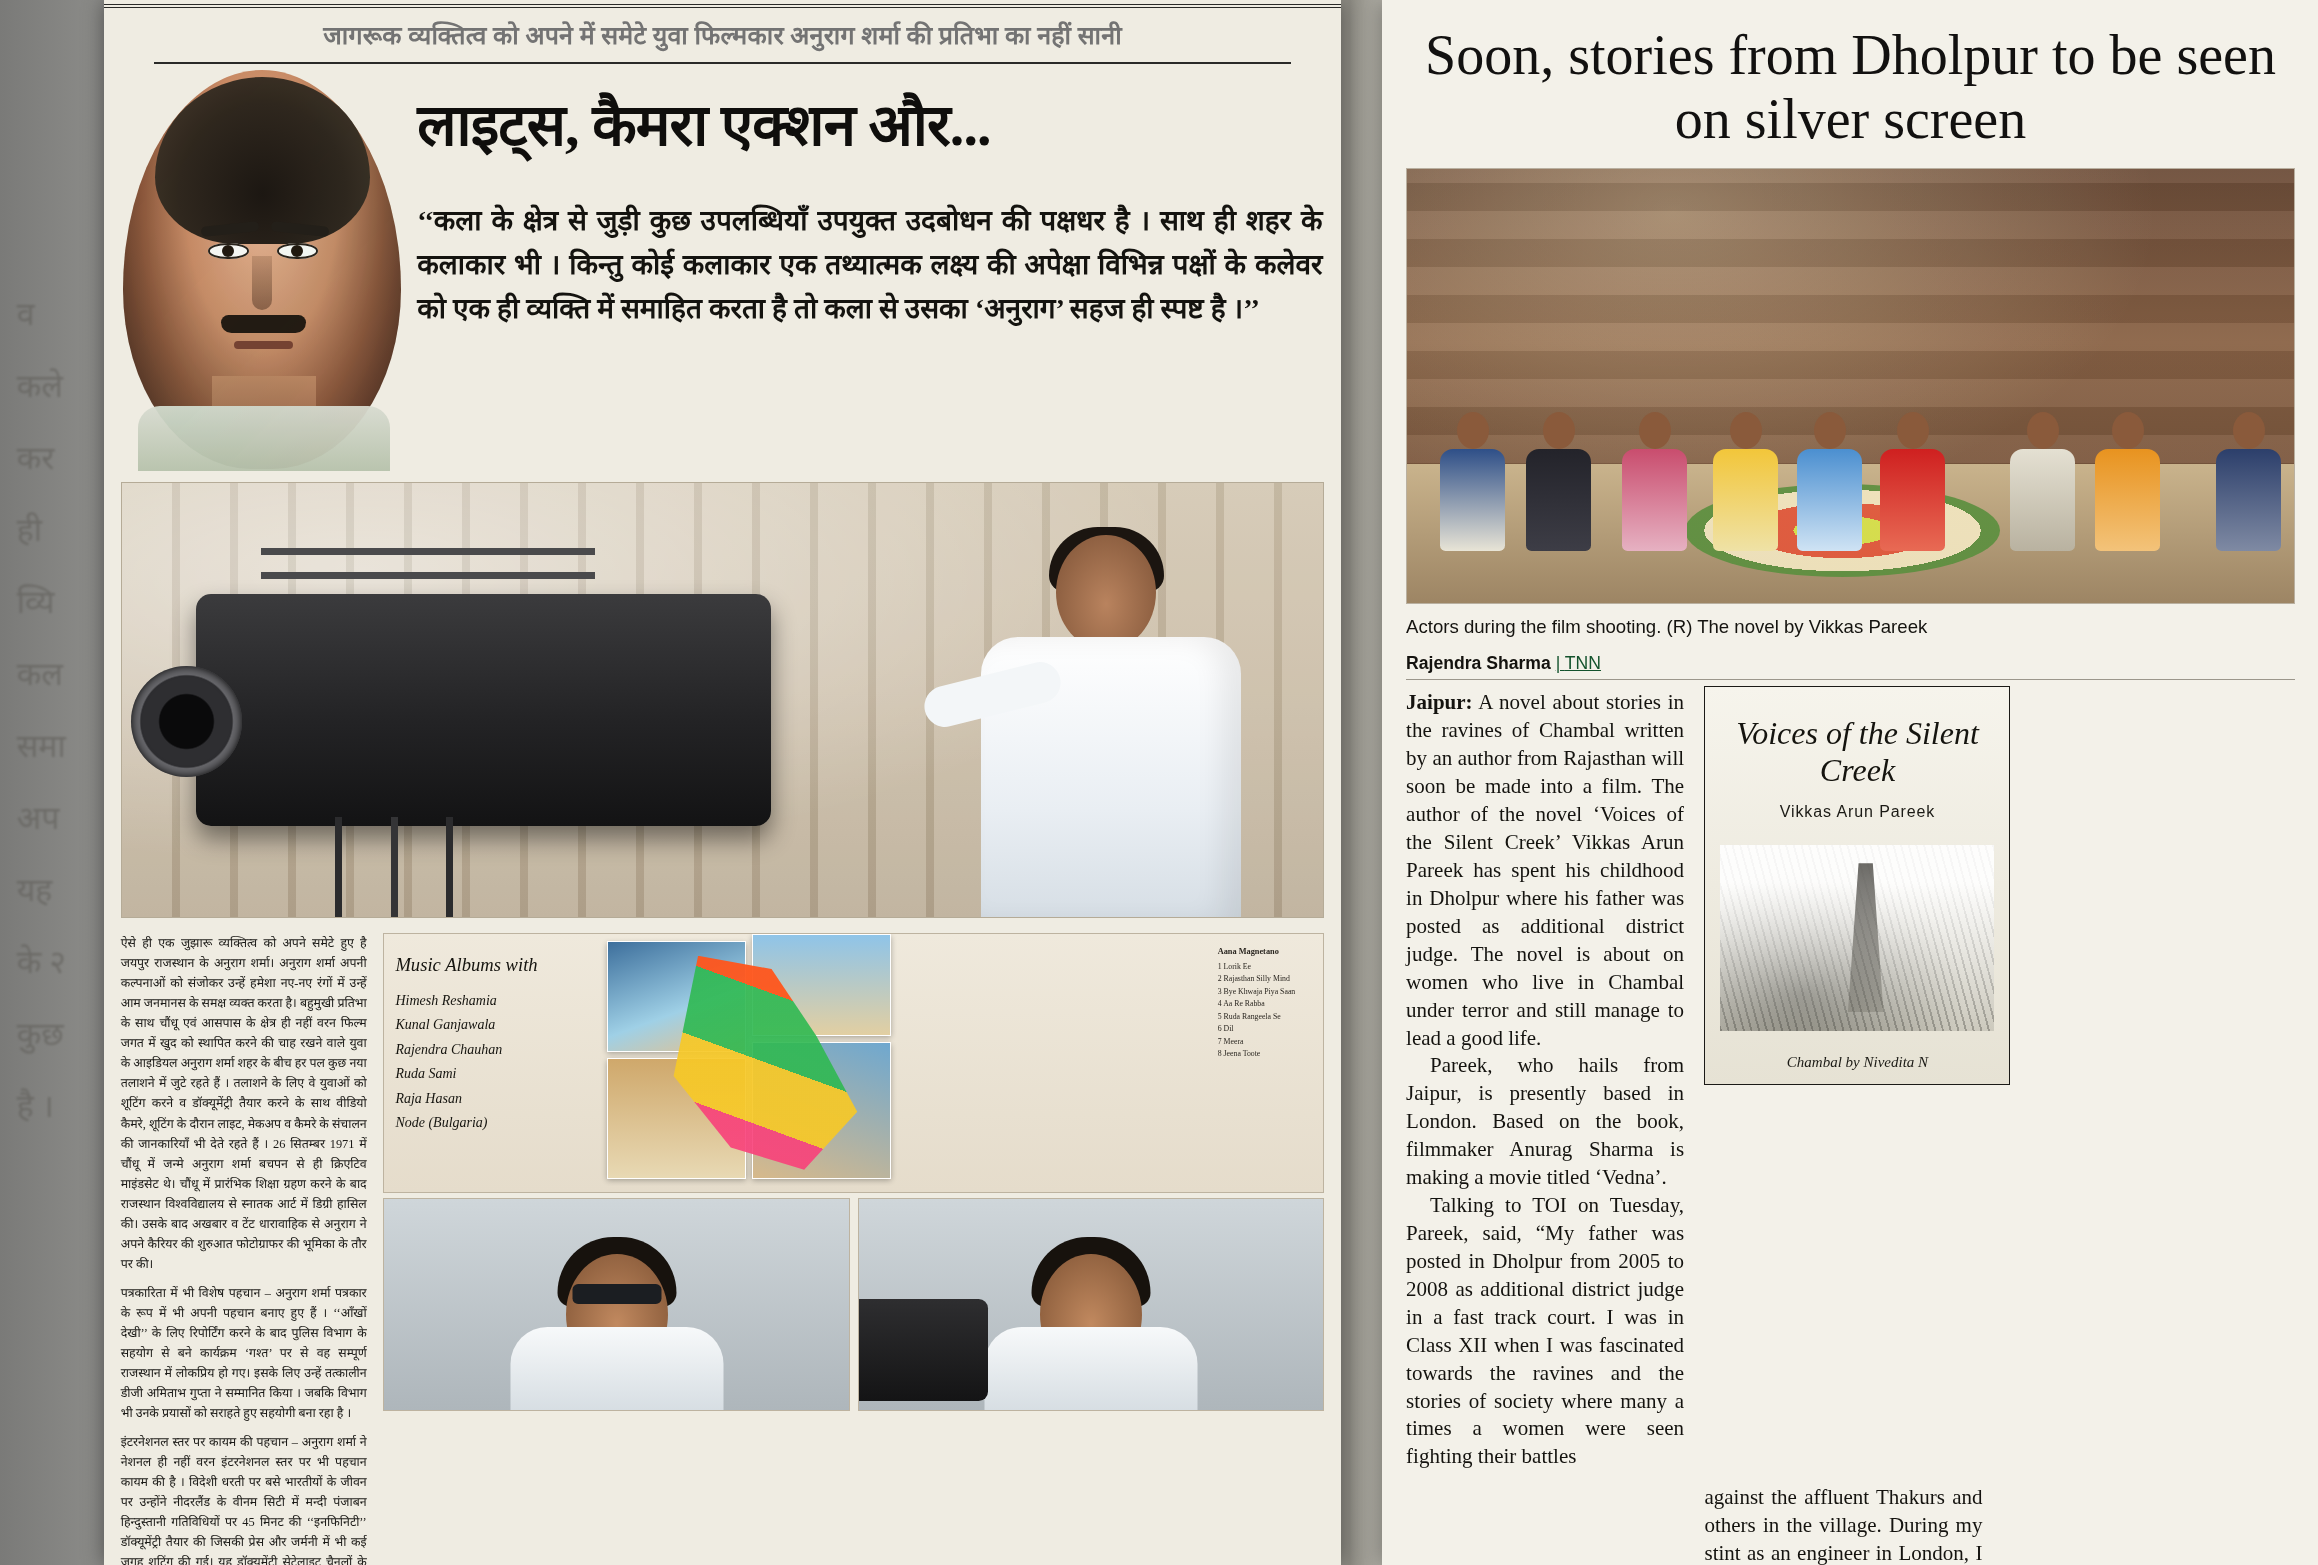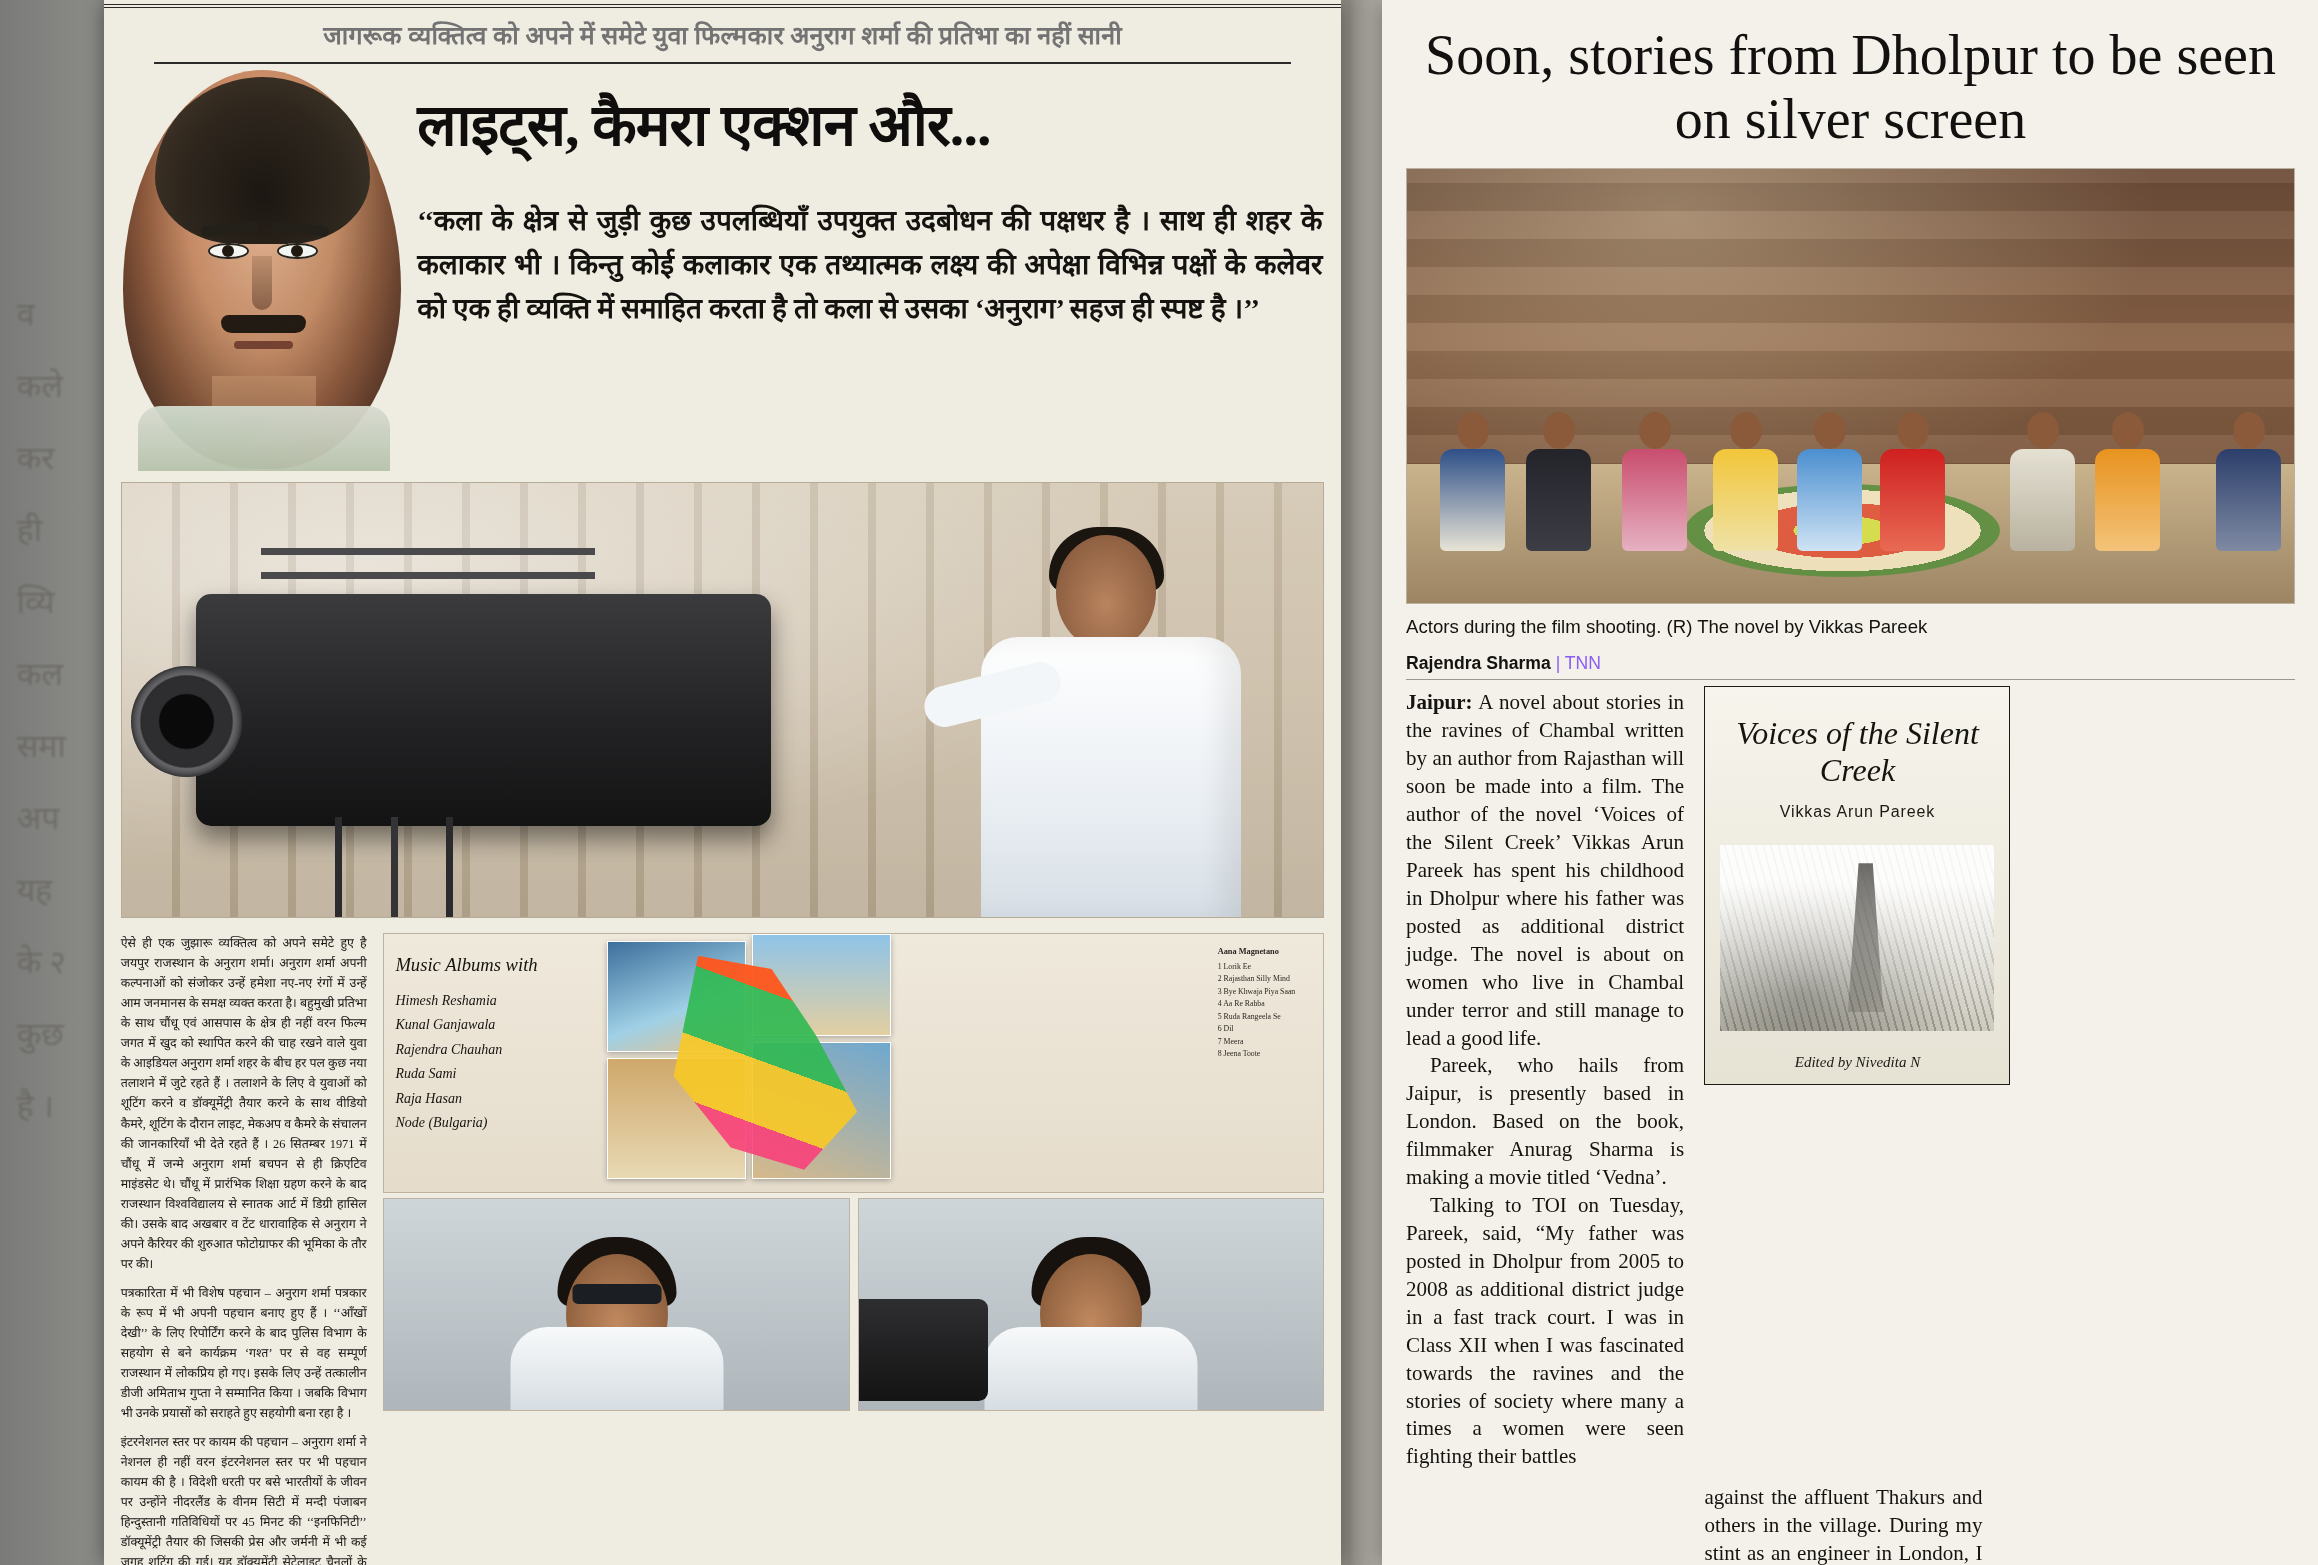--- a/index.html
+++ b/index.html
@@ -303,21 +303,21 @@
   .f9 { left:809px; } .f9 .b { background:linear-gradient(180deg,#2c3f6b,#7f8aa3); }
 
   .en-caption {
     margin:9.3px 3.7px 0 3.7px; font-size:18.6px; line-height:1.4; color:#14130f;
     font-family:"Liberation Sans", sans-serif;
   }
   .en-byline {
     margin:13px 3.7px 5.6px 3.7px; font-family:"Liberation Sans", sans-serif;
     font-size:17.6px; font-weight:bold; color:#14130f;
   }
-  .en-byline .tnn { font-weight:normal; color:#8b5cf6; }
+  .en-byline .tnn { font-weight:normal; color:#14532d;text-decoration:underline; }
   .byline-rule { height:0.9px; background:#9b968b; margin:5.6px 3.7px 9.3px 3.7px; }
 
   .en-body { display:flex; gap:20.4px; margin:0 3.7px; }
   .en-col {
     width:278px; flex:none; font-size:21px; line-height:1.33;
     text-align:justify; color:#14130f; font-family:"Liberation Serif", serif;
     hyphens:auto;
   }
   .en-col p { margin:0; text-indent:24px; }
   .en-col p.first { text-indent:0; }
@@ -530,21 +530,21 @@
   <div class="en-body">
     <div class="en-col">
       <p class="first"><span class="lead">Jaipur:</span> <span>A novel about stories in the ravines of Chambal written by an author from Rajasthan will soon be made into a film. The author of the novel ‘Voices of the Silent Creek’ Vikkas Arun Pareek has spent his childhood in Dholpur where his father was posted as additional district judge. The novel is about on women who live in Chambal under terror and still manage to lead a good life.</span></p>
       <p>Pareek, who hails from Jaipur, is presently based in London. Based on the book, filmmaker Anurag Sharma is making a movie titled ‘Vedna’.</p>
       <p>Talking to TOI on Tuesday, Pareek, said, “My father was posted in Dholpur from 2005 to 2008 as additional district judge in a fast track court. I was in Class XII when I was fascinated towards the ravines and the stories of society where many a times a women were seen fighting their battles</p>
     </div>
     <div class="book-cover">
       <div class="bt">Voices of the Silent Creek</div>
       <div class="ba">Vikkas Arun Pareek</div>
       <div class="art"></div>
-      <div class="bf">Edited by Nivedita N</div>
+      <div class="bf">Chambal by Nivedita N</div>
     </div>
   </div>
 
   <div class="en-bottom">
     <div class="en-col"></div>
     <div class="en-col">
       <p class="first">against the affluent Thakurs and others in the village. During my stint as an engineer in London, I penned the book which is getting acclaim.”</p>
 
     </div>
   </div>

